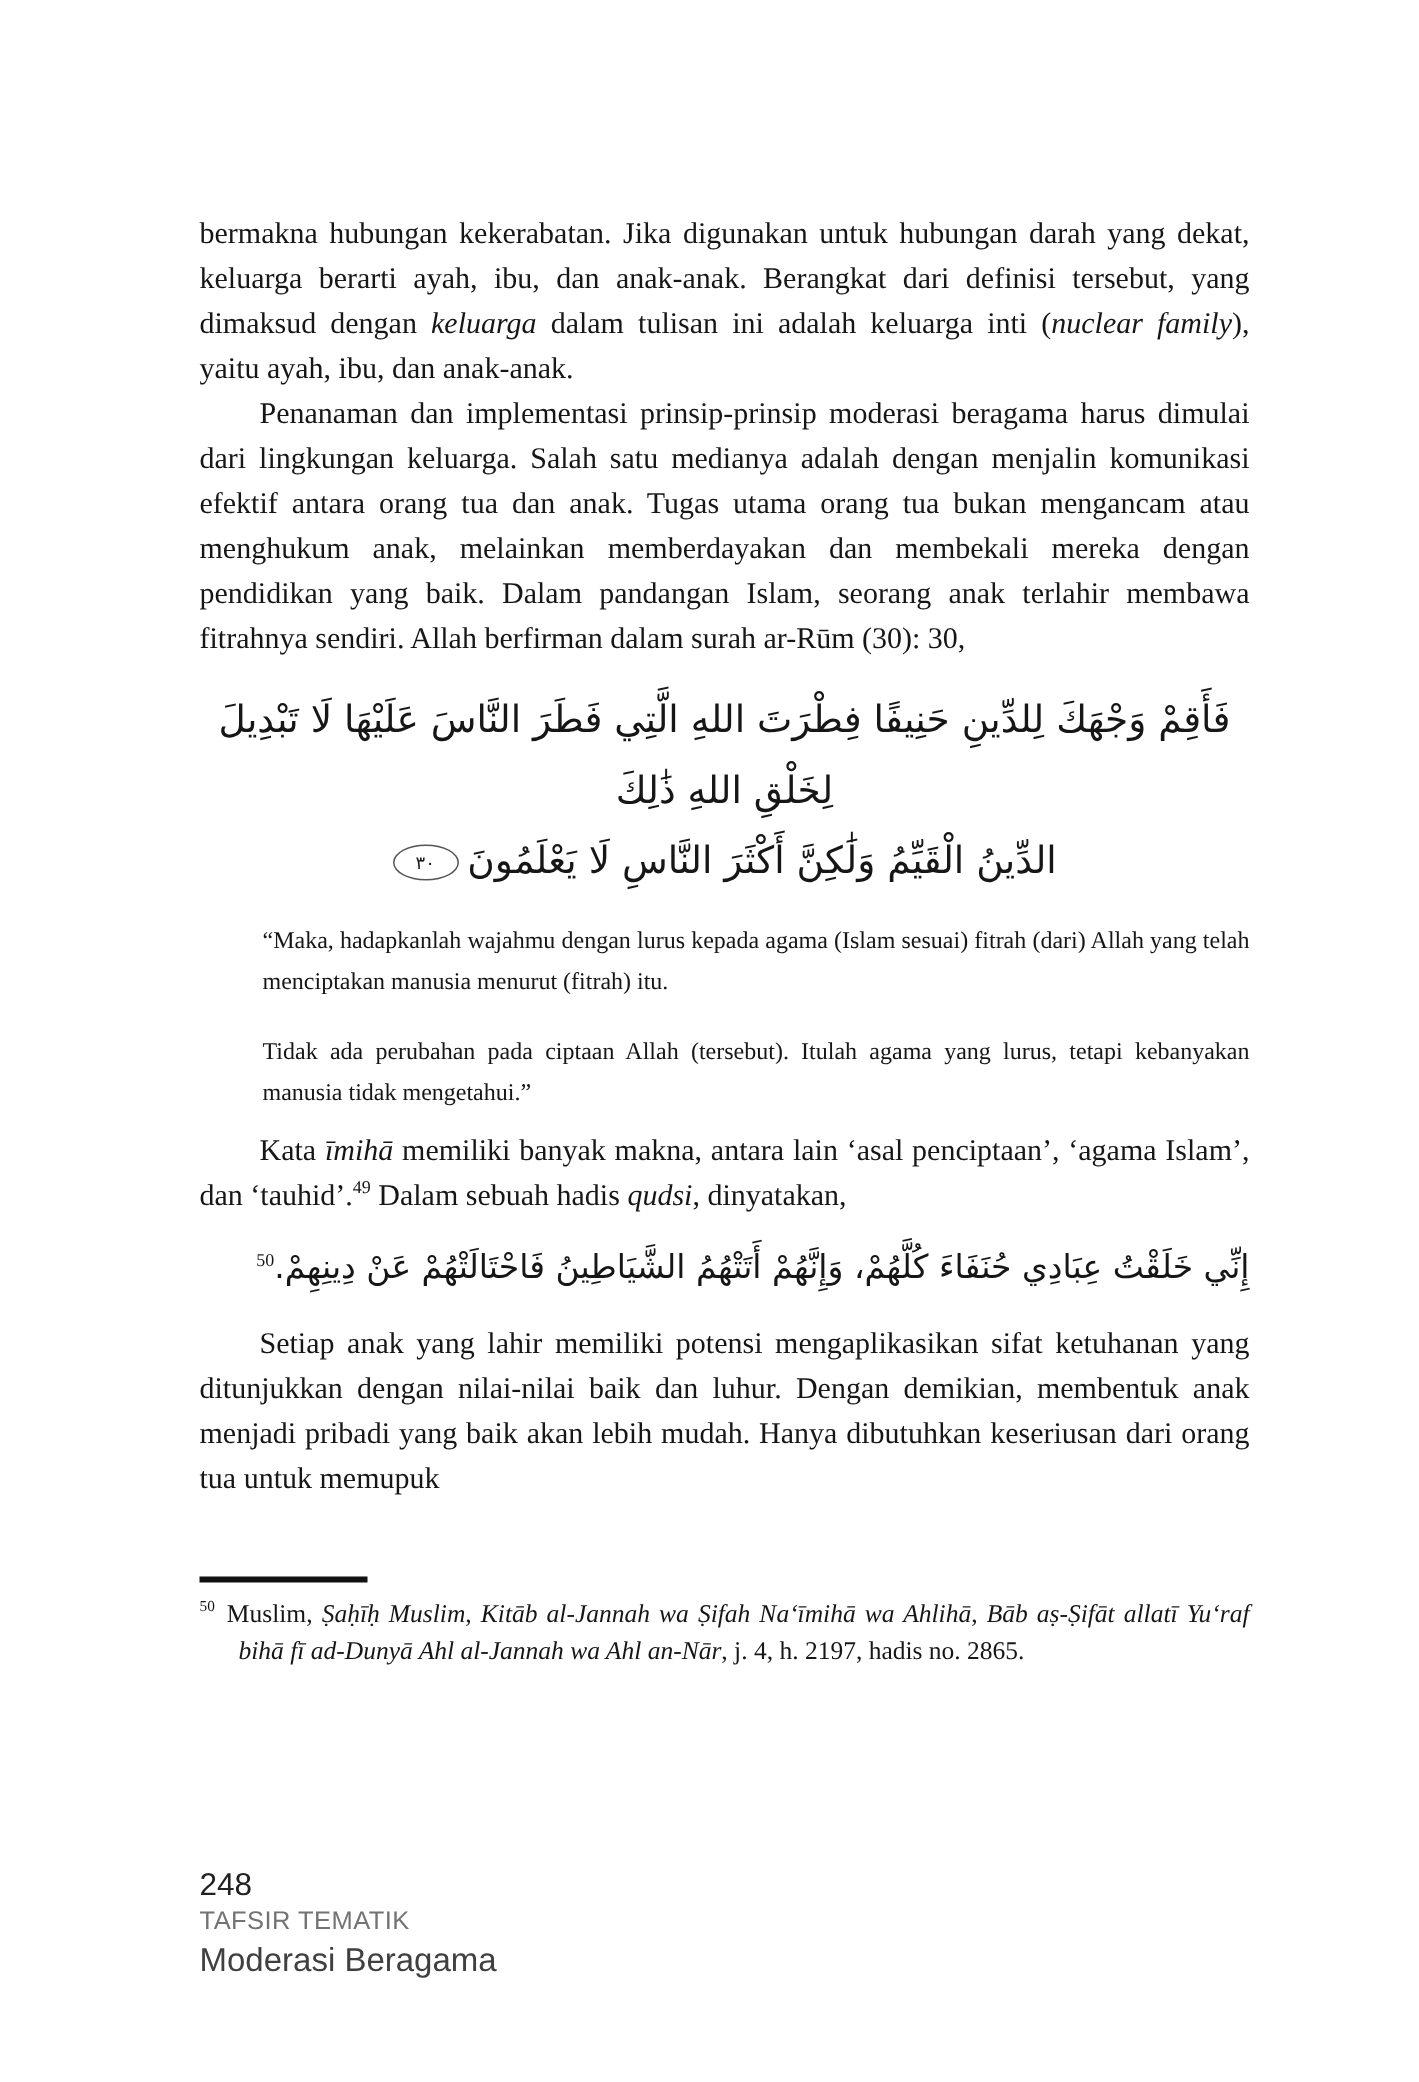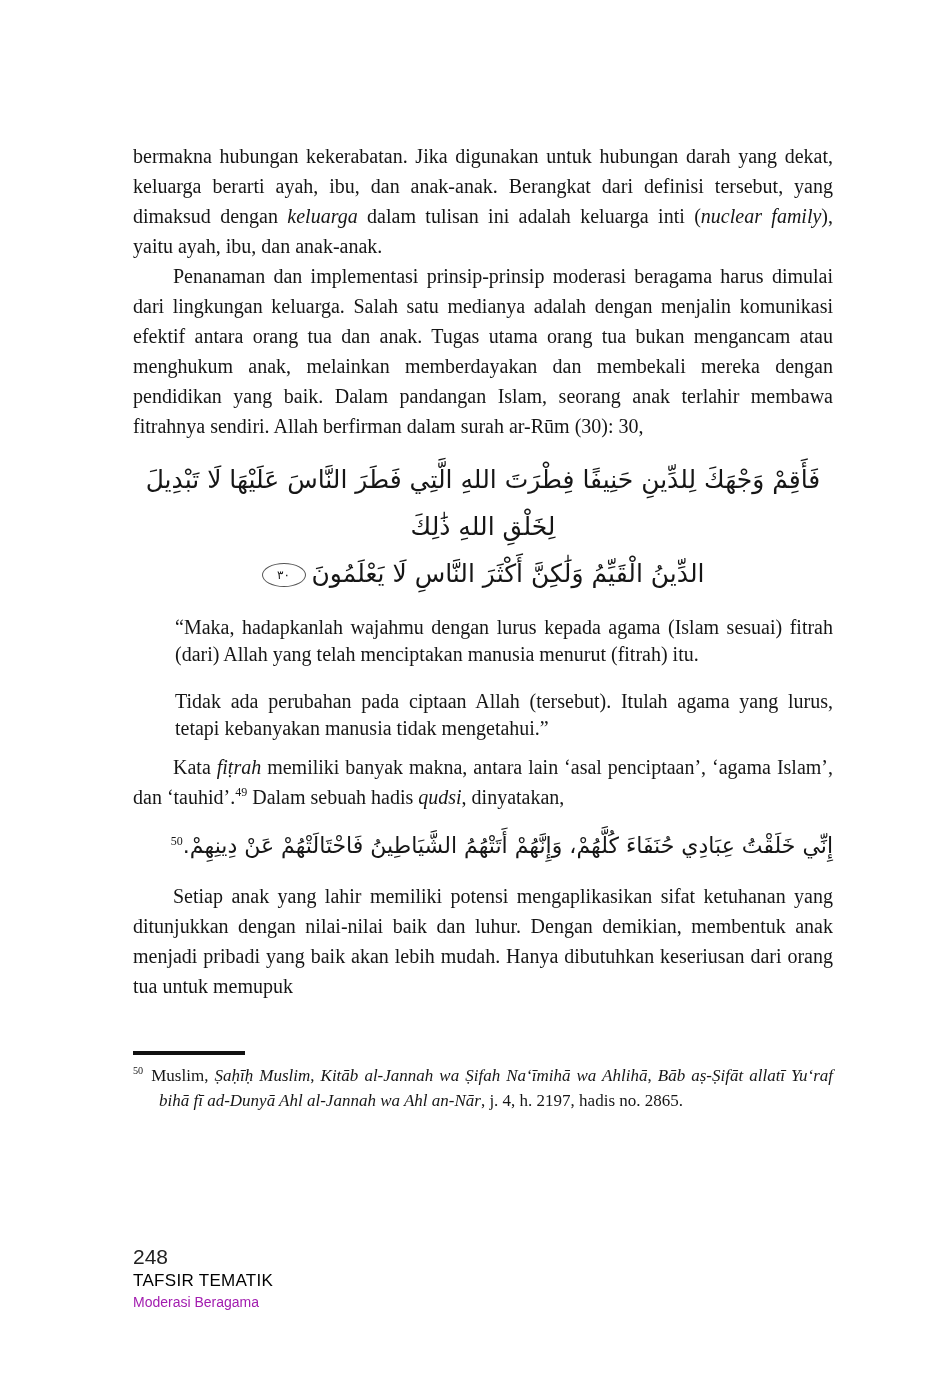--- a/index.html
+++ b/index.html
@@ -48,21 +48,21 @@
     line-height: 22px;
     font-size: 12px;
     text-align: center;
     border: 1px solid #555;
     border-radius: 50%;
     vertical-align: middle;
     margin-right: 6px;
   }
   .quote-block {
     margin-left: 42px;
-    font-size: 20px;
+    font-size: 16px;
     line-height: 27px;
     text-align: justify;
     text-justify: inter-word;
   }
   .quote-gap { height: 20px; }
   .arabic-hadith {
     direction: rtl;
     font-family: "DejaVu Sans", sans-serif;
     font-size: 22px;
     line-height: 44px;
@@ -107,25 +107,25 @@
   .footer-divider {
     width: 3px;
     background: #111;
     align-self: stretch;
     margin-right: 18px;
   }
   .footer-titles { padding-top: 2px; }
   .footer-series {
     font-size: 17px;
     letter-spacing: 0.3px;
-    color: #000000;
+    color: #737373;
   }
   .footer-book {
-    font-size: 14px;
-    color: #a21caf;
+    font-size: 22px;
+    color: #404040;
     margin-top: 3px;
   }
 </style>
 </head>
 <body>
 
 <div class="page">
   <div class="body-col">
 
     <p class="para">bermakna hubungan kekerabatan. Jika digunakan untuk hubungan darah yang dekat, keluarga berarti ayah, ibu, dan anak-anak. Berangkat dari definisi tersebut, yang dimaksud dengan <i>keluarga</i> dalam tulisan ini adalah keluarga inti (<i>nuclear family</i>), yaitu ayah, ibu, dan anak-anak.</p>
@@ -136,21 +136,21 @@
       <div>فَأَقِمْ وَجْهَكَ لِلدِّينِ حَنِيفًا فِطْرَتَ اللهِ الَّتِي فَطَرَ النَّاسَ عَلَيْهَا لَا تَبْدِيلَ لِخَلْقِ اللهِ ذَٰلِكَ</div>
       <div><span>الدِّينُ الْقَيِّمُ وَلَٰكِنَّ أَكْثَرَ النَّاسِ لَا يَعْلَمُونَ</span><span class="ayah-mark">٣٠</span></div>
     </div>
 
     <div class="quote-block">
       <p>“Maka, hadapkanlah wajahmu dengan lurus kepada agama (Islam sesuai) fitrah (dari) Allah yang telah menciptakan manusia menurut (fitrah) itu.</p>
       <div class="quote-gap"></div>
       <p>Tidak ada perubahan pada ciptaan Allah (tersebut). Itulah agama yang lurus, tetapi kebanyakan manusia tidak mengetahui.”</p>
     </div>
 
-    <p class="para indent mt-10">Kata <i>fiṭrah</i> memiliki banyak makna, antara lain ‘asal penciptaan’, ‘agama Islam’, dan ‘tauhid’.<sup>49</sup> Dalam sebuah hadis <i>qudsi</i>, dinyatakan,</p>
+    <p class="para indent mt-10">Kata <i>īmihā</i> memiliki banyak makna, antara lain ‘asal penciptaan’, ‘agama Islam’, dan ‘tauhid’.<sup>49</sup> Dalam sebuah hadis <i>qudsi</i>, dinyatakan,</p>
 
     <div class="arabic-hadith"><span>إِنِّي خَلَقْتُ عِبَادِي حُنَفَاءَ كُلَّهُمْ، وَإِنَّهُمْ أَتَتْهُمُ الشَّيَاطِينُ فَاحْتَالَتْهُمْ عَنْ دِينِهِمْ.</span><sup>50</sup></div>
 
 
     <p class="para indent mt-12">Setiap anak yang lahir memiliki potensi mengaplikasikan sifat ketuhanan yang ditunjukkan dengan nilai-nilai baik dan luhur. Dengan demikian, membentuk anak menjadi pribadi yang baik akan lebih mudah. Hanya dibutuhkan keseriusan dari orang tua untuk memupuk</p>
 
     <div class="footnote-area">
       <div class="footnote-rule"></div>
       <p class="footnote"><sup>50</sup> Muslim, <i>Ṣaḥīḥ Muslim</i>, <i>Kitāb al-Jannah wa Ṣifah Na‘īmihā wa Ahlihā</i>, <i>Bāb aṣ-Ṣifāt allatī Yu‘raf bihā fī ad-Dunyā Ahl al-Jannah wa Ahl an-Nār</i>, j. 4, h. 2197, hadis no. 2865.</p>
     </div>

